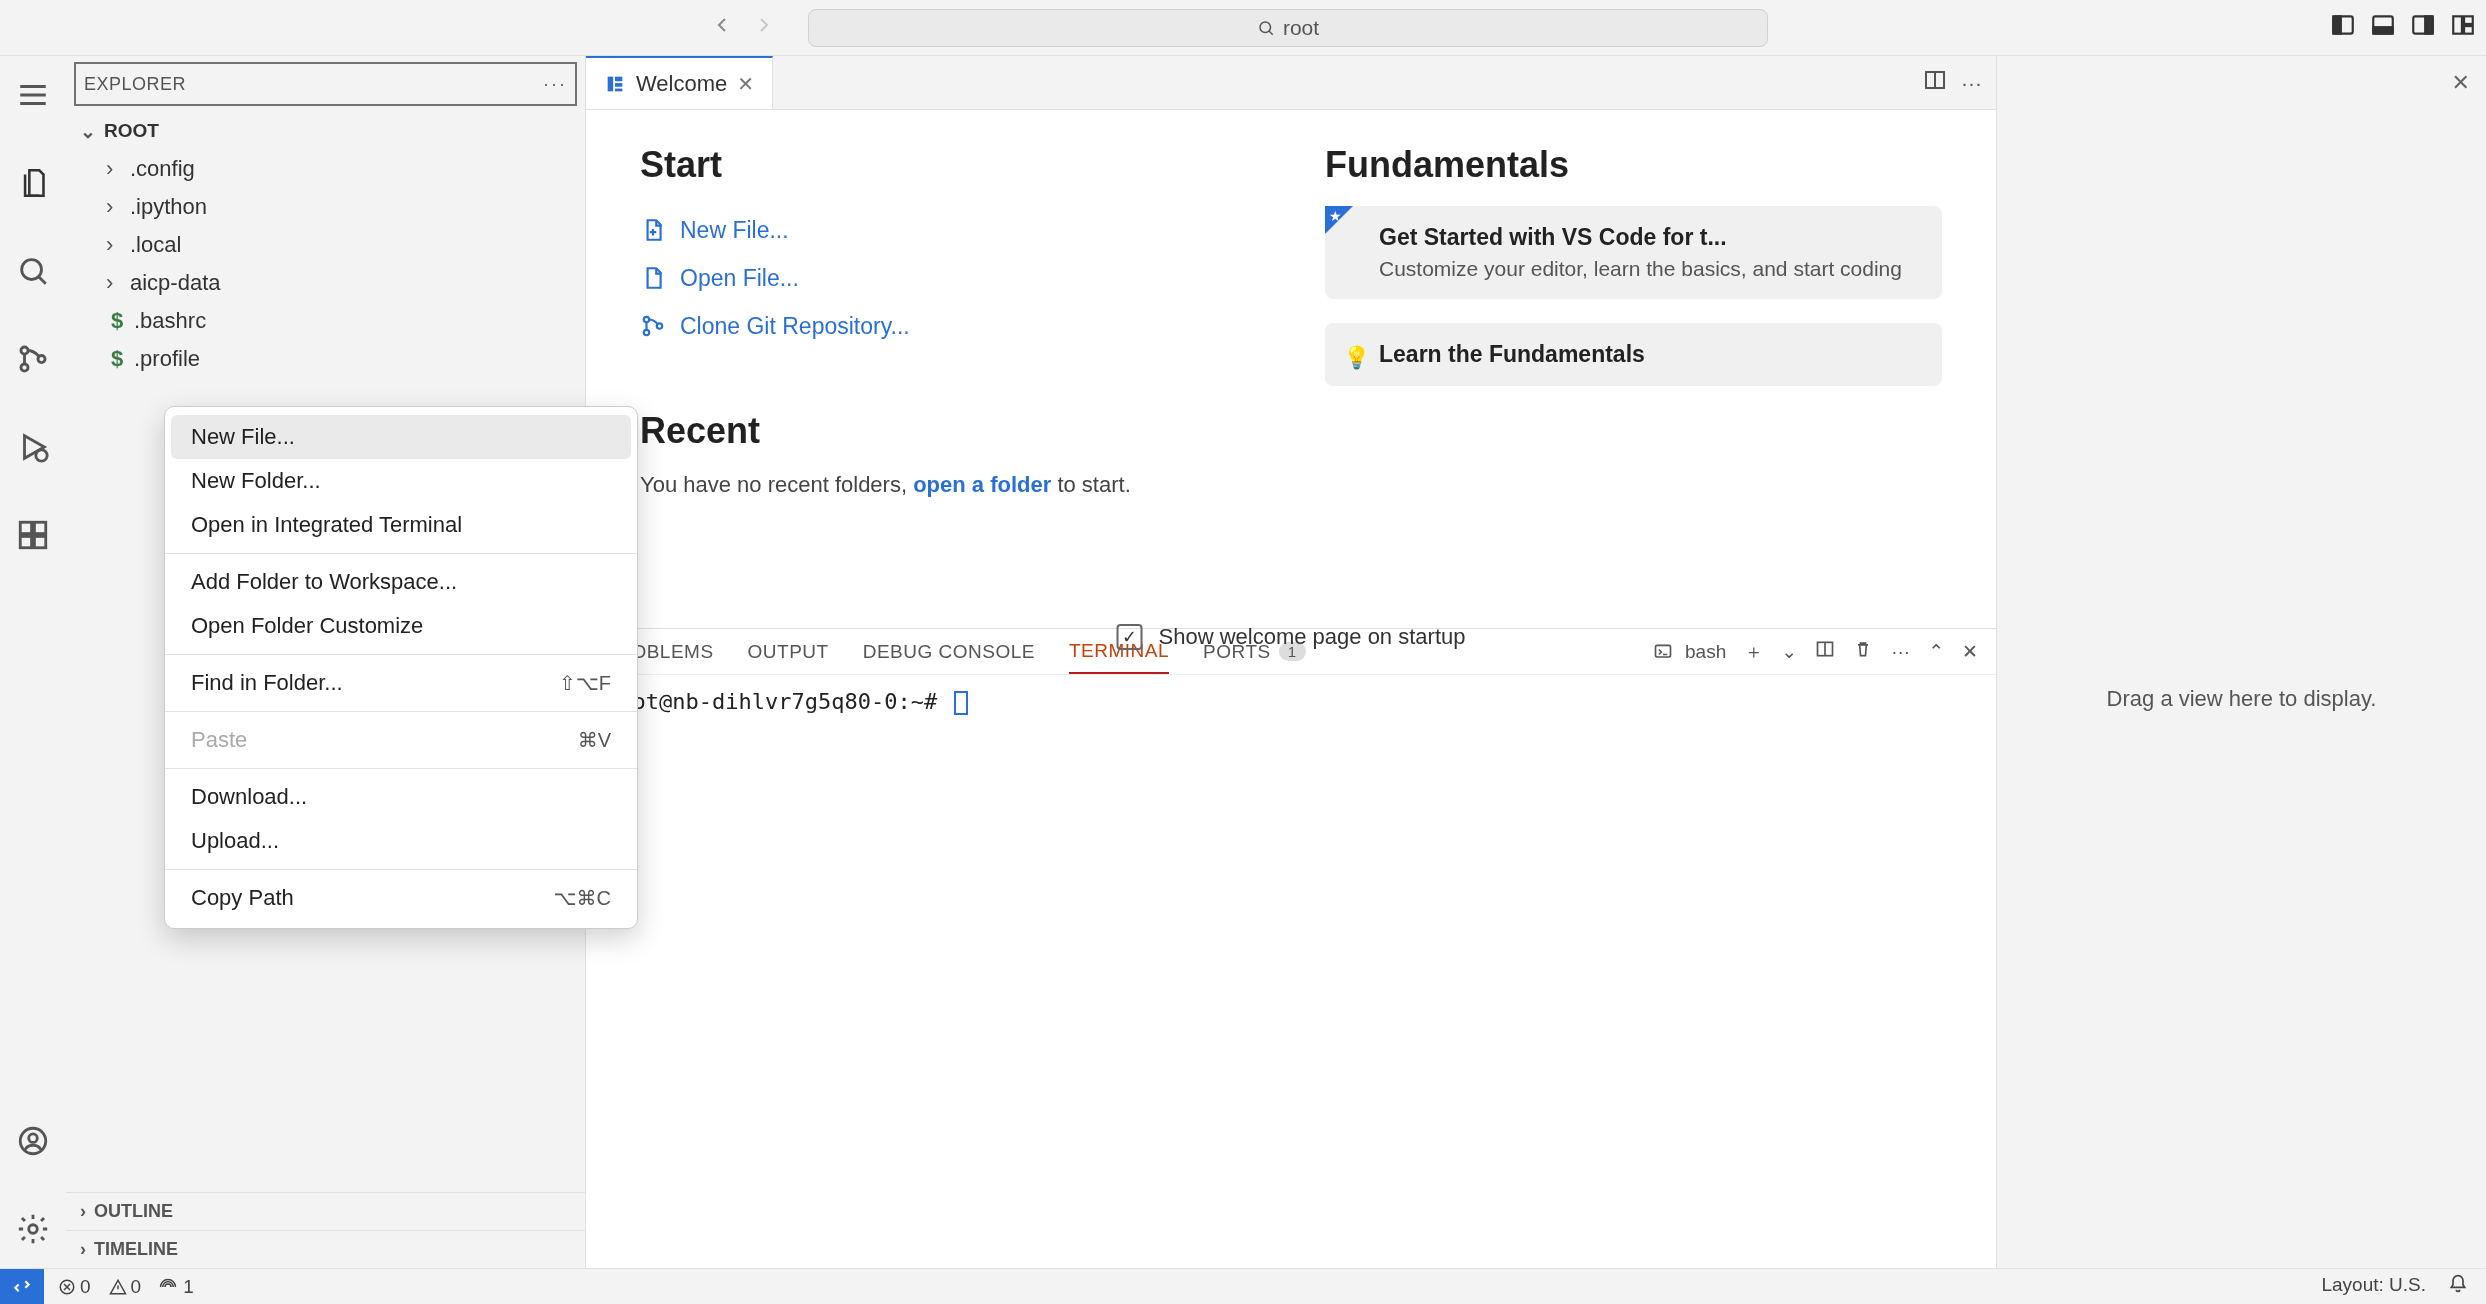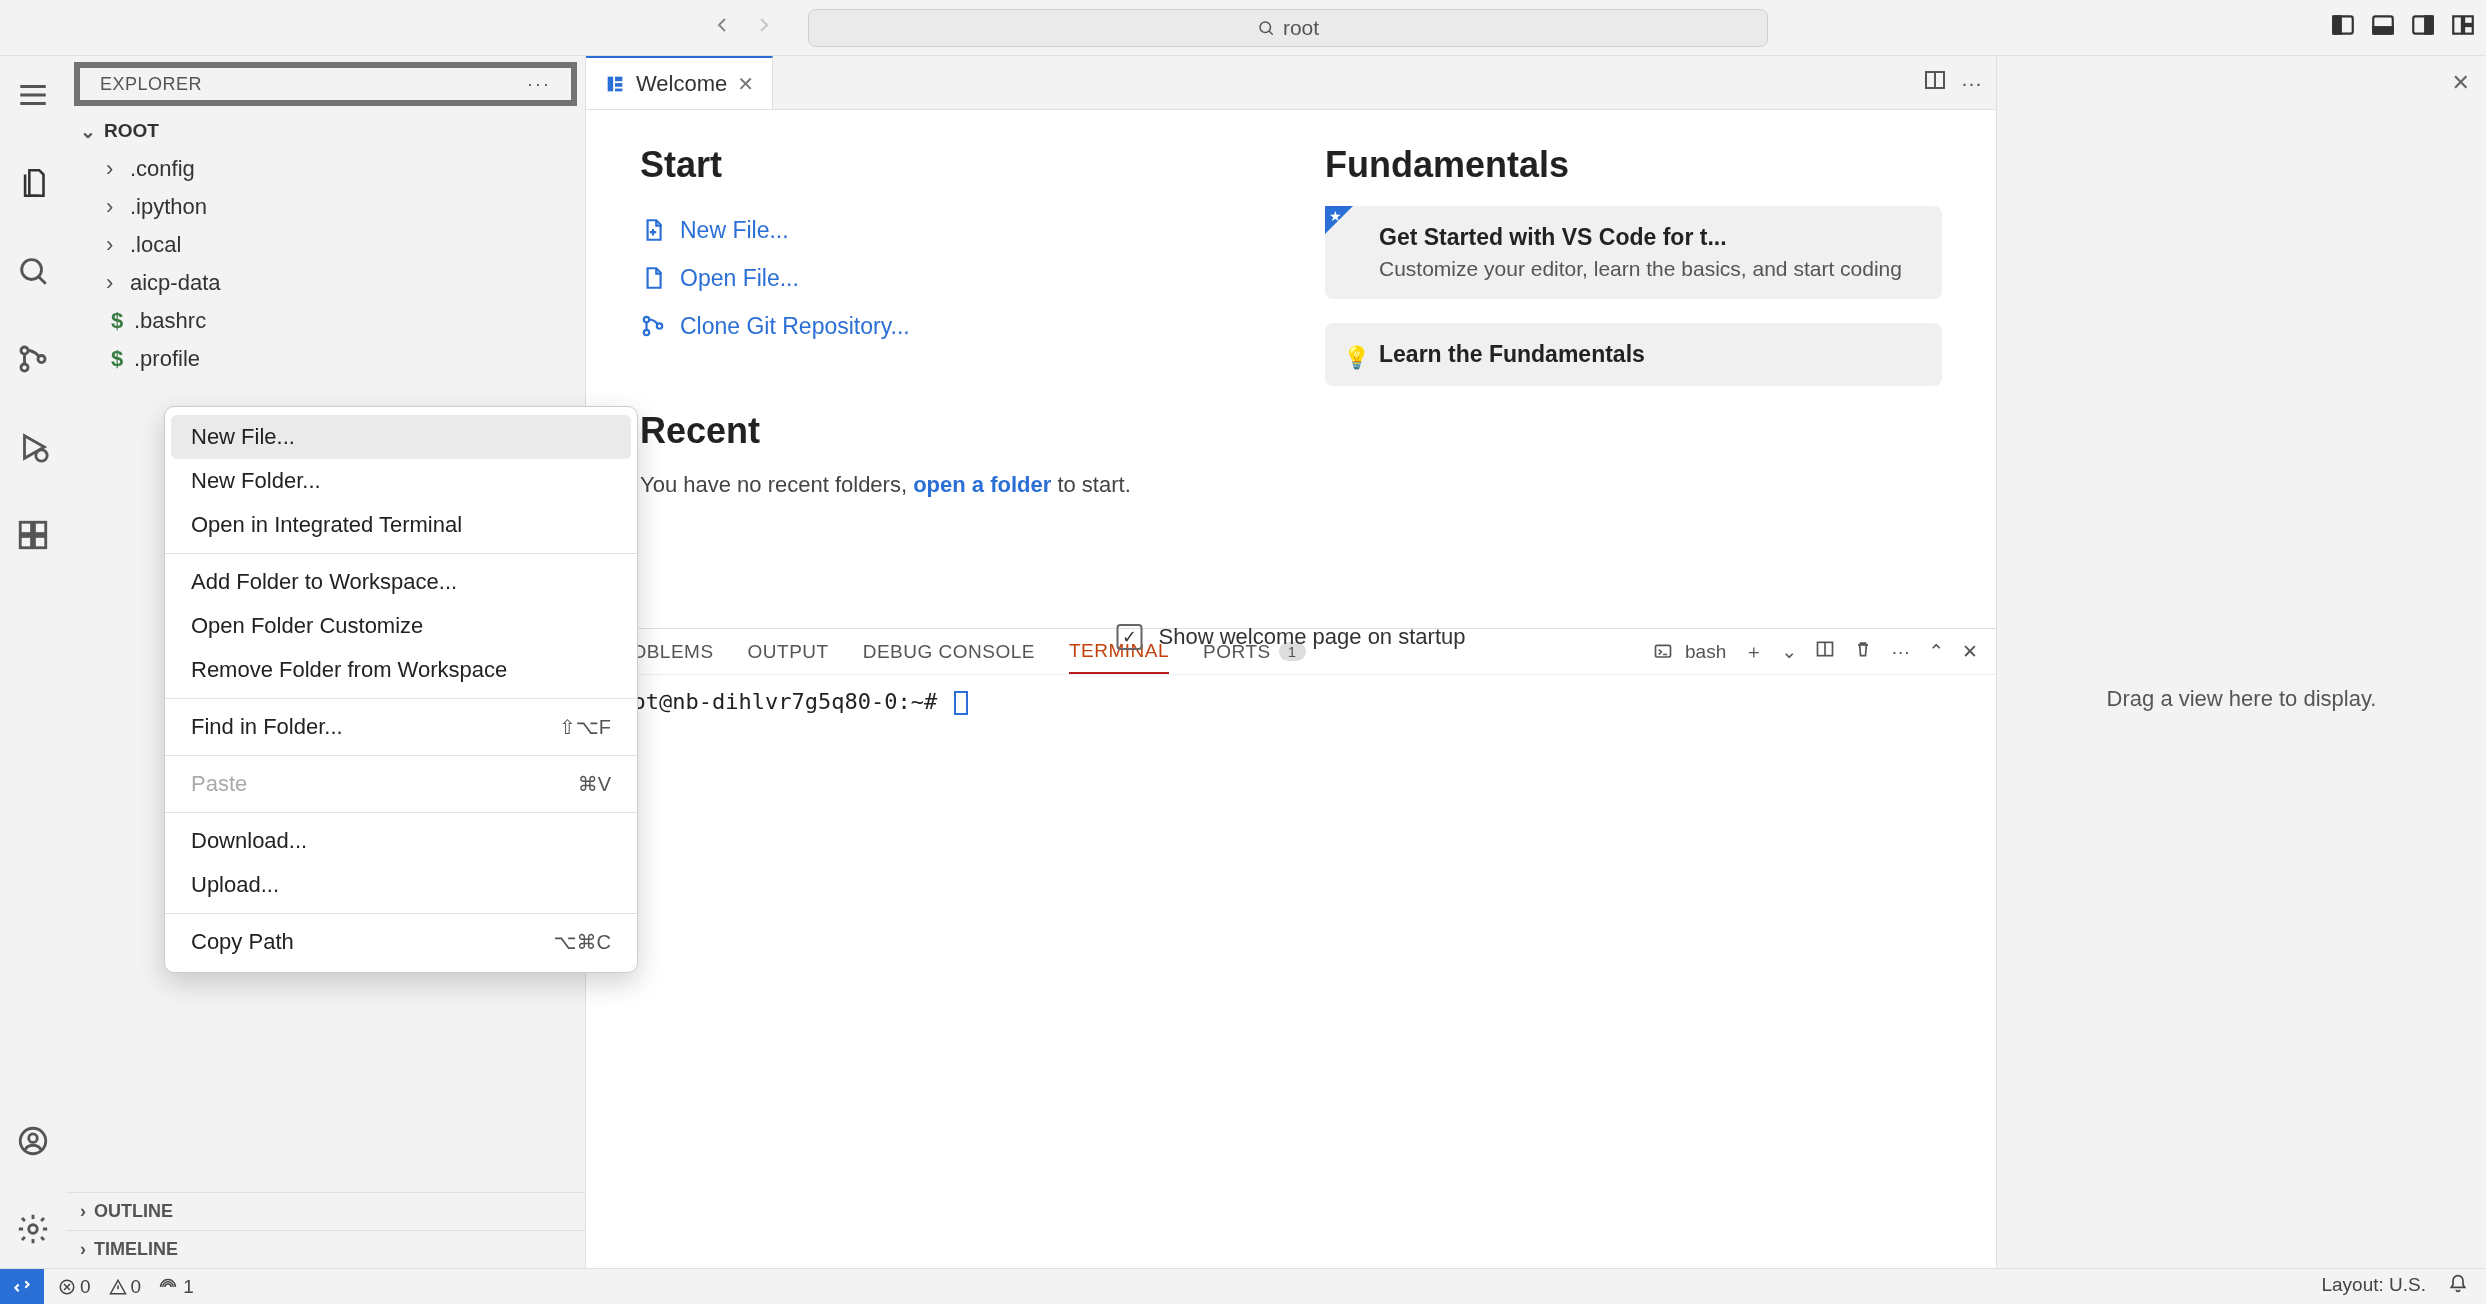--- a/index.html
+++ b/index.html
@@ -13,21 +13,21 @@
 
 .main { display:flex; height:calc(1304px - 56px - 36px); }
 
 .activity-bar { width:66px; background:#f3f3f3; display:flex; flex-direction:column; align-items:center; padding-top:18px; gap:46px; }
 .activity-bar .act { width:42px; height:42px; display:flex; align-items:center; justify-content:center; color:#555; cursor:pointer; }
 .activity-bar .act.active { color:#333; border-left:3px solid transparent; }
 .activity-bar .spacer { flex:1; }
 .activity-bar svg { width:34px; height:34px; }
 
 .sidebar { width:520px; background:#f3f3f3; border-right:1px solid #e0e0e0; display:flex; flex-direction:column; }
-.sidebar-header { height:44px; margin:6px 8px 0 8px; border:6px solid #737373; display:flex; align-items:center; justify-content:space-between; padding:0 20px; font-size:18px; color:#555; letter-spacing:0.5px; }
+.sidebar-header { height:44px; margin:6px 8px 0 8px; border:2px solid #737373; display:flex; align-items:center; justify-content:space-between; padding:0 8px; font-size:18px; color:#555; letter-spacing:0.5px; }
 .more-dots { letter-spacing:2px; }
 .tree { flex:1; overflow:auto; padding-top:6px; font-size:22px; }
 .tree-row { display:flex; align-items:center; height:38px; padding-left:14px; gap:6px; cursor:pointer; }
 .tree-row .chev { width:18px; display:inline-block; color:#555; }
 .tree-row .ficon { width:22px; display:inline-flex; justify-content:center; }
 .tree-row.root { font-weight:600; font-size:19px; }
 .tree-row.child { padding-left:40px; }
 .dollar { color:#3a7d44; font-weight:600; }
 .sidebar-section { height:38px; border-top:1px solid #e0e0e0; display:flex; align-items:center; gap:8px; padding-left:14px; font-size:18px; font-weight:600; color:#555; cursor:pointer; }
 
@@ -399,23 +399,20 @@
     <div class="cm-item">
       <span>Open in Integrated Terminal</span>
     </div>
     <div class="cm-sep"></div>
     <div class="cm-item">
       <span>Add Folder to Workspace...</span>
     </div>
     <div class="cm-item">
       <span>Open Folder Customize</span>
     </div>
-    <div class="cm-item">
-      <span>Remove Folder from Workspace</span>
-    </div>
     <div class="cm-sep"></div>
     <div class="cm-item">
       <span>Find in Folder...</span>
       <span class="cm-short">⇧⌥F</span>
     </div>
     <div class="cm-sep"></div>
     <div class="cm-item disabled">
       <span>Paste</span>
       <span class="cm-short">⌘V</span>
     </div>

